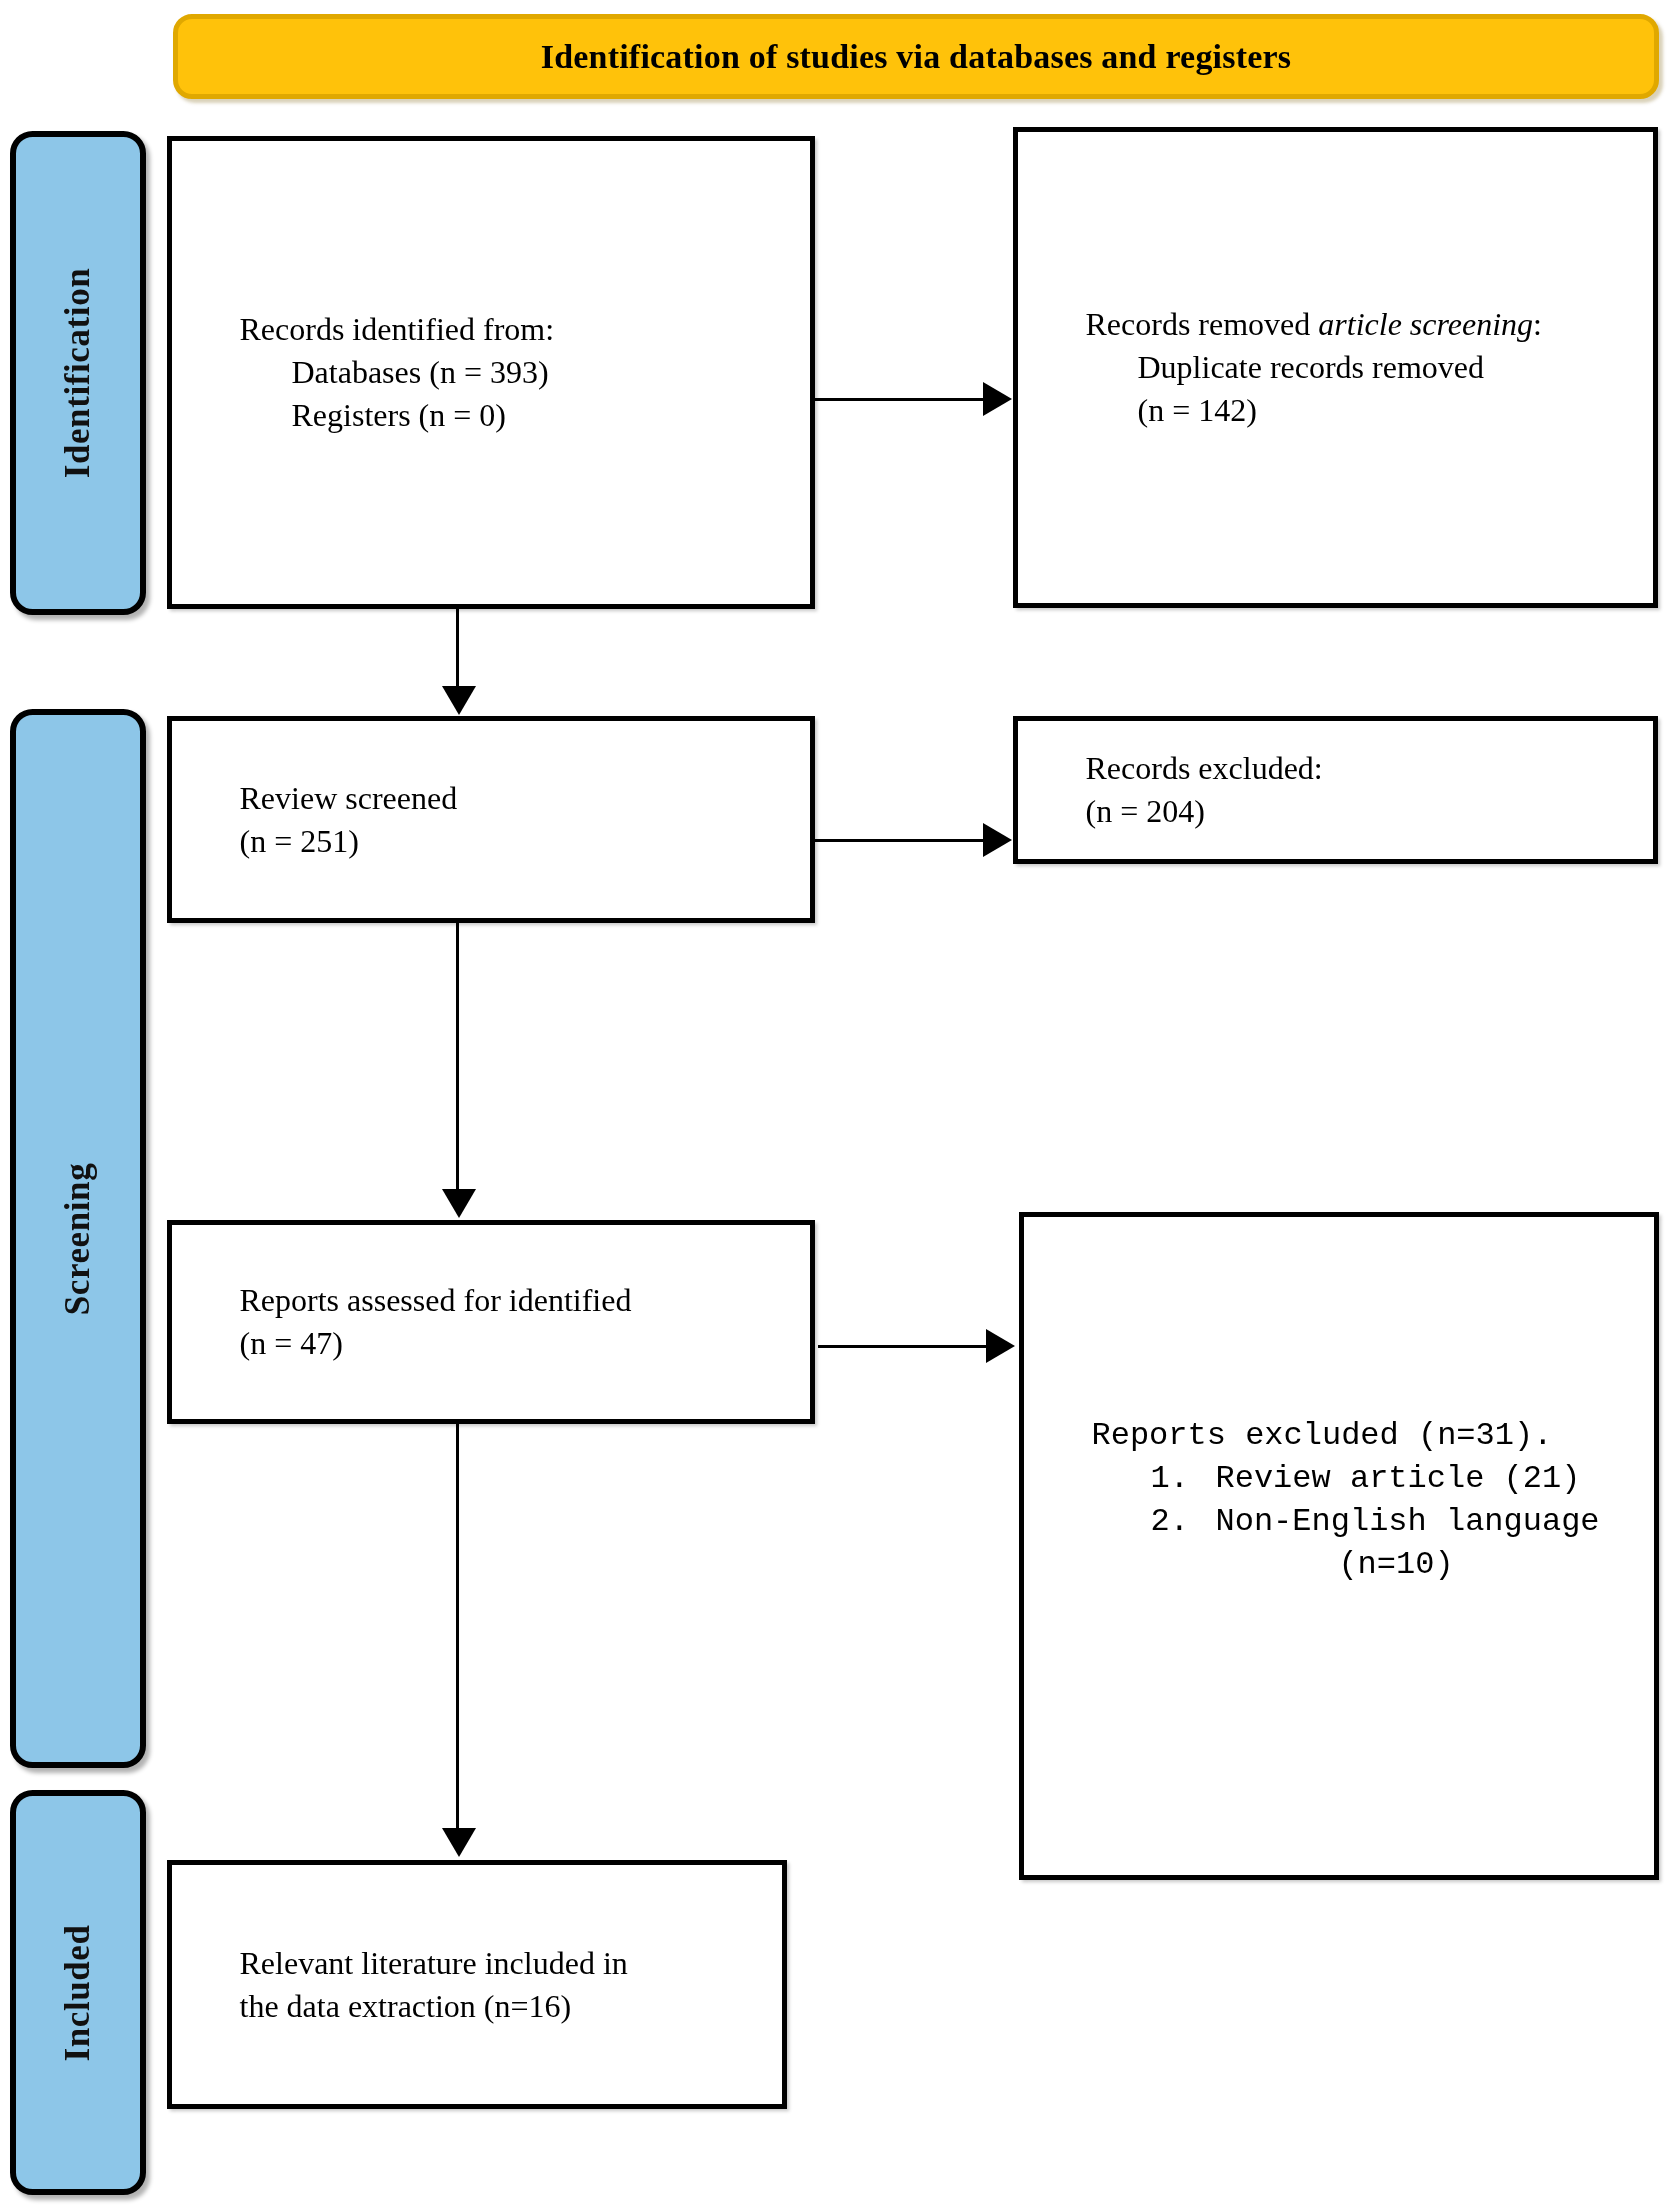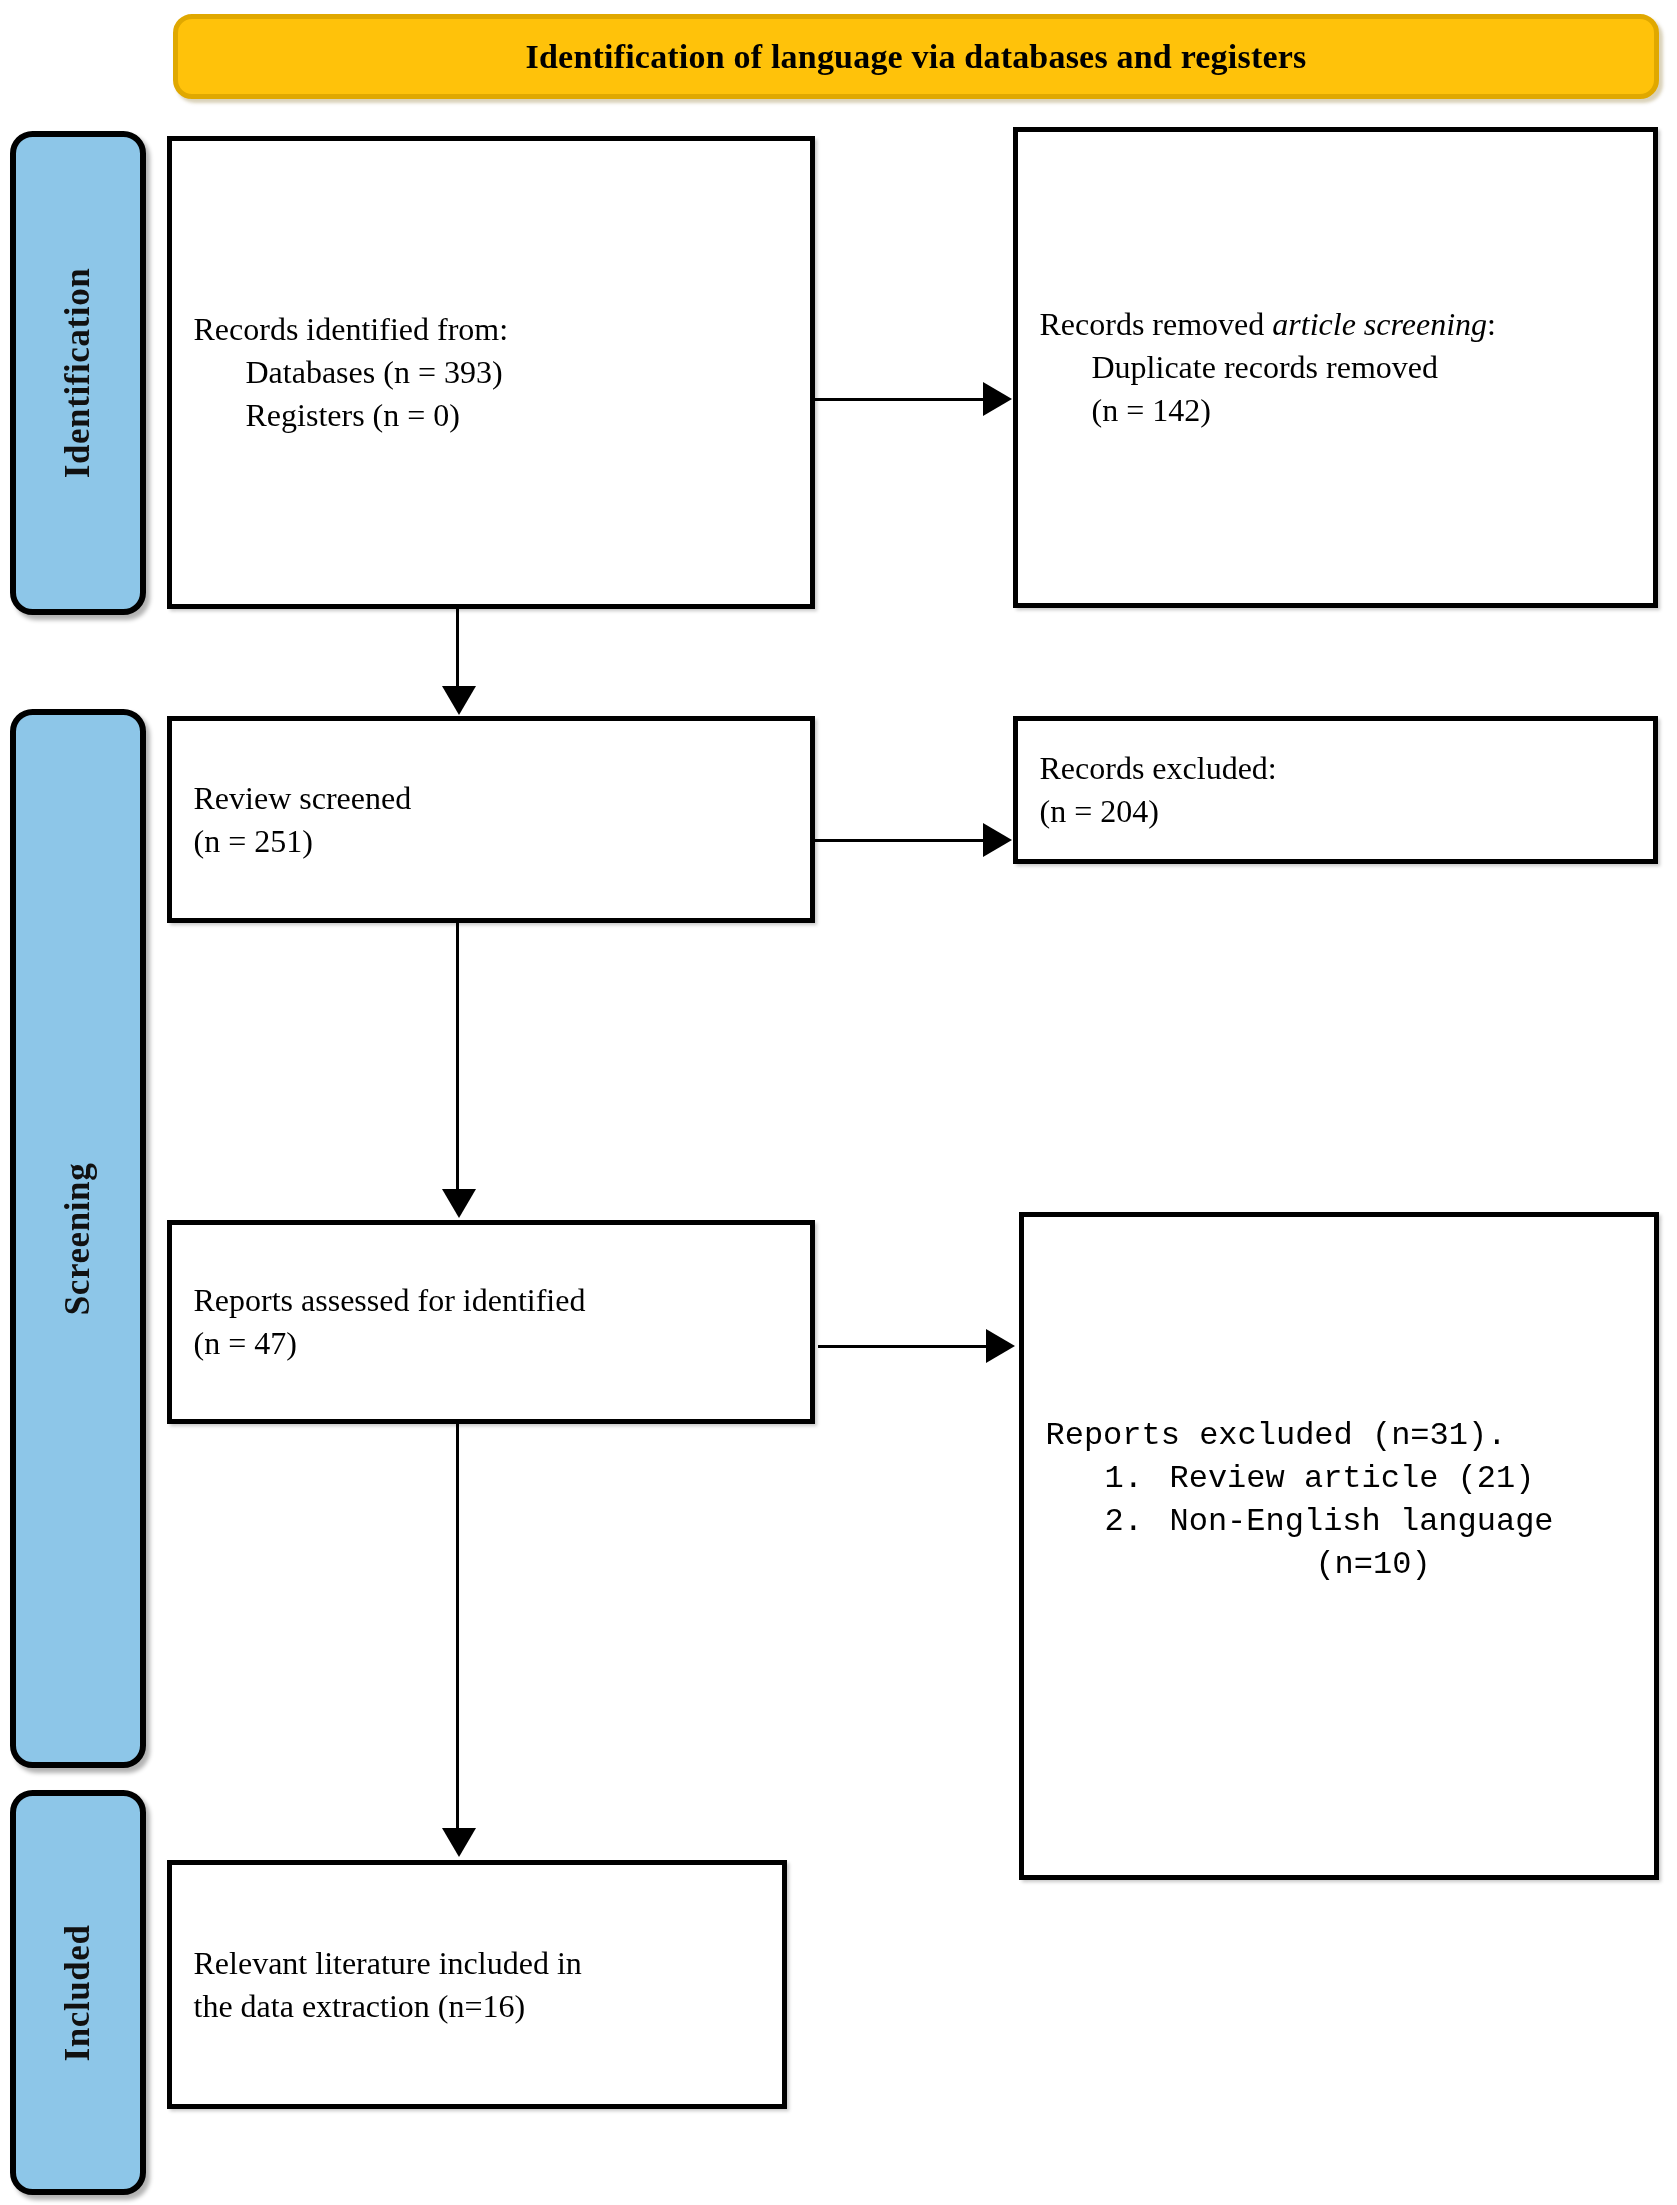--- a/index.html
+++ b/index.html
@@ -74,20 +74,21 @@
     box-shadow: 2.8px 3.4px 3.4px rgba(0,0,0,0.22);
     display: flex;
     flex-direction: column;
     justify-content: center;
   }
   .flow-box .box-text {
     font-size: 32px;
     line-height: 1.34;
     color: #000000;
     padding: 0 21.5px;
+    margin-left: 46px;
   }
   .flow-box .box-text.justify { text-align: justify; text-align-last: left; }
   .indent-1 { display: block; padding-left: 52px; }
   .italic { font-style: italic; }
 
   #box-identified       { left: 167px;  top: 136px;  width: 648px; height: 473px; }
   #box-removed          { left: 1013px; top: 127px;  width: 645px; height: 481px; }
   #box-screened         { left: 167px;  top: 716px; width: 648px; height: 207px; }
   #box-excluded-records { left: 1013px; top: 716px; width: 645px; height: 148px; }
   #box-eligibility      { left: 167px;  top: 1220px; width: 648px; height: 204px; }
@@ -143,21 +144,21 @@
   #h2      { left: 815px; top: 839px; width: 170px; }
   #h2-head { left: 983px; top: 823px; }
   
   #h3      { left: 818px; top: 1345px; width: 170px; }
   #h3-head { left: 986px; top: 1329px; }
 </style>
 </head>
 <body>
 
 <div id="title-banner">
-  <span class="title-text">Identification of language via databases and registers</span>
+  <span class="title-text">Identification of studies via databases and registers</span>
 </div>
 
 <div class="stage-bar" id="stage-identification">
   <span class="stage-label">Identification</span>
 </div>
 <div class="stage-bar" id="stage-screening">
   <span class="stage-label">Screening</span>
 </div>
 <div class="stage-bar" id="stage-included">
   <span class="stage-label">Included</span>

